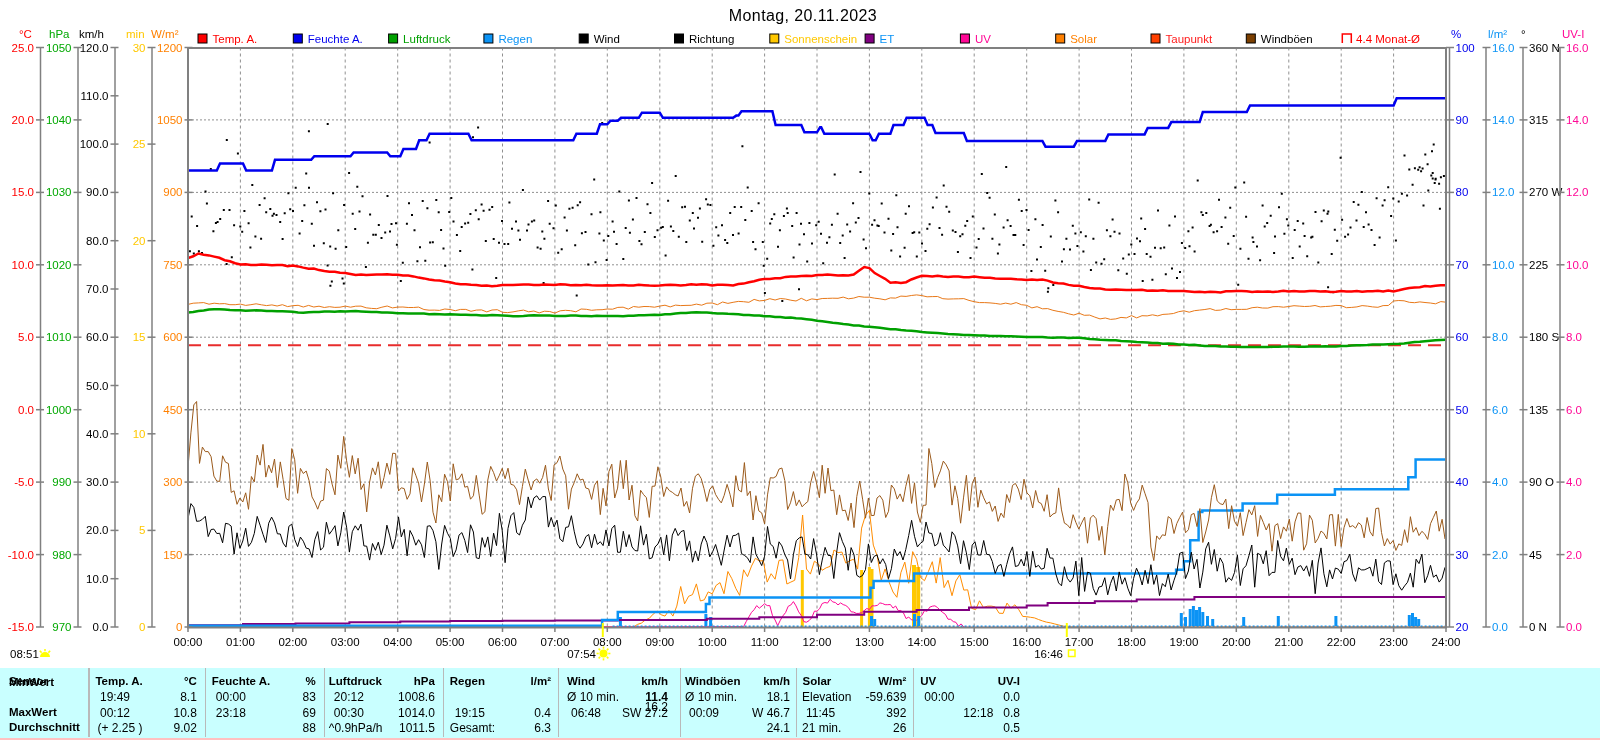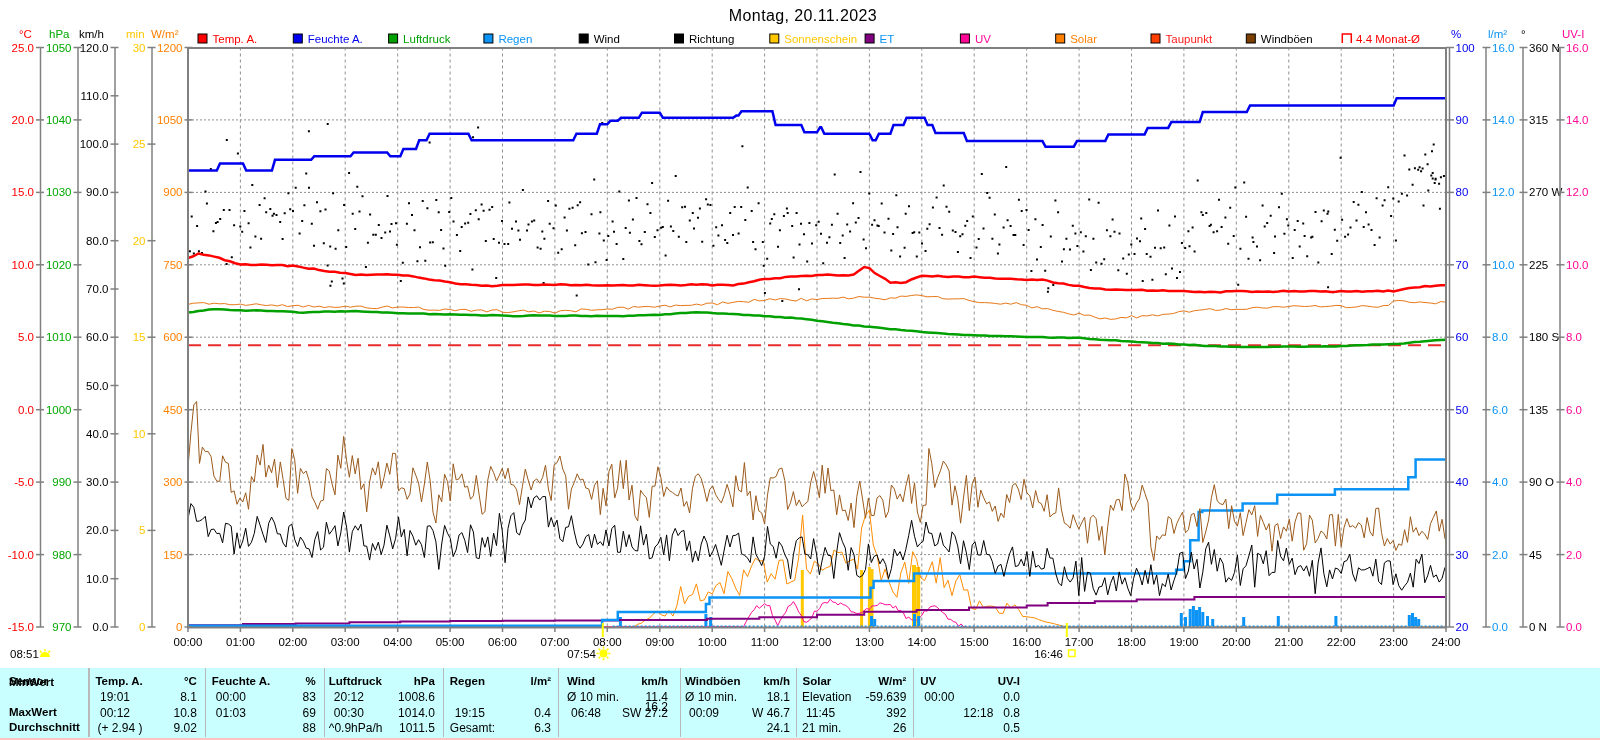--- a/index.html
+++ b/index.html
@@ -423,51 +423,51 @@
 <div style="position:absolute;left:558.0px;top:668px;width:1.2px;height:69px;background:#b9b9b9;"></div>
 <div style="position:absolute;left:679.5px;top:668px;width:1.2px;height:69px;background:#b9b9b9;"></div>
 <div style="position:absolute;left:795.5px;top:668px;width:1.2px;height:69px;background:#b9b9b9;"></div>
 <div style="position:absolute;left:913.3px;top:668px;width:1.2px;height:69px;background:#b9b9b9;"></div>
 <div style="position:absolute;top:674.5px;font-size:12px;color:#000;white-space:nowrap;font-weight:bold;font-size:11.5px;left:9.0px;">Sensor</div>
 <div style="position:absolute;top:676px;font-size:12px;color:#000;white-space:nowrap;font-weight:bold;font-size:11.5px;left:9.0px;">MinWert</div>
 <div style="position:absolute;top:705.5px;font-size:12px;color:#000;white-space:nowrap;font-weight:bold;font-size:11.5px;left:9.0px;">MaxWert</div>
 <div style="position:absolute;top:721.0px;font-size:12px;color:#000;white-space:nowrap;font-weight:bold;font-size:11.5px;left:9.0px;">Durchschnitt</div>
 <div style="position:absolute;top:674.5px;font-size:12px;color:#000;white-space:nowrap;font-weight:bold;font-size:11.5px;left:95.4px;">Temp. A.</div>
 <div style="position:absolute;top:674.5px;font-size:12px;color:#000;white-space:nowrap;font-weight:bold;font-size:11.5px;right:1403.2px;text-align:right;">°C</div>
-<div style="position:absolute;top:690.0px;font-size:12px;color:#000;white-space:nowrap;left:100.0px;">19:01</div>
+<div style="position:absolute;top:690.0px;font-size:12px;color:#000;white-space:nowrap;left:100.0px;">19:49</div>
 <div style="position:absolute;top:690.0px;font-size:12px;color:#000;white-space:nowrap;right:1403.2px;text-align:right;">8.1</div>
 <div style="position:absolute;top:705.5px;font-size:12px;color:#000;white-space:nowrap;left:100.0px;">00:12</div>
 <div style="position:absolute;top:705.5px;font-size:12px;color:#000;white-space:nowrap;right:1403.2px;text-align:right;">10.8</div>
-<div style="position:absolute;top:721.0px;font-size:12px;color:#000;white-space:nowrap;left:97.4px;">(+ 2.94 )</div>
+<div style="position:absolute;top:721.0px;font-size:12px;color:#000;white-space:nowrap;left:97.4px;">(+ 2.25 )</div>
 <div style="position:absolute;top:721.0px;font-size:12px;color:#000;white-space:nowrap;right:1403.2px;text-align:right;">9.02</div>
 <div style="position:absolute;top:674.5px;font-size:12px;color:#000;white-space:nowrap;font-weight:bold;font-size:11.5px;left:211.8px;">Feuchte A.</div>
 <div style="position:absolute;top:674.5px;font-size:12px;color:#000;white-space:nowrap;font-weight:bold;font-size:11.5px;right:1284.2px;text-align:right;">%</div>
 <div style="position:absolute;top:690.0px;font-size:12px;color:#000;white-space:nowrap;left:215.8px;">00:00</div>
 <div style="position:absolute;top:690.0px;font-size:12px;color:#000;white-space:nowrap;right:1284.2px;text-align:right;">83</div>
-<div style="position:absolute;top:705.5px;font-size:12px;color:#000;white-space:nowrap;left:215.8px;">01:03</div>
+<div style="position:absolute;top:705.5px;font-size:12px;color:#000;white-space:nowrap;left:215.8px;">23:18</div>
 <div style="position:absolute;top:705.5px;font-size:12px;color:#000;white-space:nowrap;right:1284.2px;text-align:right;">69</div>
 <div style="position:absolute;top:721.0px;font-size:12px;color:#000;white-space:nowrap;right:1284.2px;text-align:right;">88</div>
 <div style="position:absolute;top:674.5px;font-size:12px;color:#000;white-space:nowrap;font-weight:bold;font-size:11.5px;left:328.8px;">Luftdruck</div>
 <div style="position:absolute;top:674.5px;font-size:12px;color:#000;white-space:nowrap;font-weight:bold;font-size:11.5px;right:1165.2px;text-align:right;">hPa</div>
 <div style="position:absolute;top:690.0px;font-size:12px;color:#000;white-space:nowrap;left:333.8px;">20:12</div>
 <div style="position:absolute;top:690.0px;font-size:12px;color:#000;white-space:nowrap;right:1165.2px;text-align:right;">1008.6</div>
 <div style="position:absolute;top:705.5px;font-size:12px;color:#000;white-space:nowrap;left:333.8px;">00:30</div>
 <div style="position:absolute;top:705.5px;font-size:12px;color:#000;white-space:nowrap;right:1165.2px;text-align:right;">1014.0</div>
 <div style="position:absolute;top:721.0px;font-size:12px;color:#000;white-space:nowrap;left:328.8px;">^0.9hPa/h</div>
 <div style="position:absolute;top:721.0px;font-size:12px;color:#000;white-space:nowrap;right:1165.2px;text-align:right;">1011.5</div>
 <div style="position:absolute;top:674.5px;font-size:12px;color:#000;white-space:nowrap;font-weight:bold;font-size:11.5px;left:449.8px;">Regen</div>
 <div style="position:absolute;top:674.5px;font-size:12px;color:#000;white-space:nowrap;font-weight:bold;font-size:11.5px;right:1049.0px;text-align:right;">l/m²</div>
 <div style="position:absolute;top:705.5px;font-size:12px;color:#000;white-space:nowrap;left:454.8px;">19:15</div>
 <div style="position:absolute;top:705.5px;font-size:12px;color:#000;white-space:nowrap;right:1049.0px;text-align:right;">0.4</div>
 <div style="position:absolute;top:721.0px;font-size:12px;color:#000;white-space:nowrap;left:449.8px;">Gesamt:</div>
 <div style="position:absolute;top:721.0px;font-size:12px;color:#000;white-space:nowrap;right:1049.0px;text-align:right;">6.3</div>
 <div style="position:absolute;top:674.5px;font-size:12px;color:#000;white-space:nowrap;font-weight:bold;font-size:11.5px;left:567.0px;">Wind</div>
 <div style="position:absolute;top:674.5px;font-size:12px;color:#000;white-space:nowrap;font-weight:bold;font-size:11.5px;right:932.0px;text-align:right;">km/h</div>
 <div style="position:absolute;top:690.0px;font-size:12px;color:#000;white-space:nowrap;left:567.0px;">Ø 10 min.</div>
-<div style="position:absolute;top:690.0px;font-size:12px;color:#000;white-space:nowrap;right:932.0px;text-align:right;">11.4</div>
+<div style="position:absolute;top:690.0px;font-size:12px;color:#000;white-space:nowrap;right:932.0px;text-align:right;font-weight:bold;">11.4</div>
 <div style="position:absolute;top:705.5px;font-size:12px;color:#000;white-space:nowrap;left:571.0px;">06:48</div>
 <div style="position:absolute;top:705.5px;font-size:12px;color:#000;white-space:nowrap;right:932.0px;text-align:right;">SW 27.2</div>
 <div style="position:absolute;top:700px;font-size:12px;color:#000;white-space:nowrap;right:932.0px;text-align:right;">16.2</div>
 <div style="position:absolute;top:674.5px;font-size:12px;color:#000;white-space:nowrap;font-weight:bold;font-size:11.5px;left:685.0px;">Windböen</div>
 <div style="position:absolute;top:674.5px;font-size:12px;color:#000;white-space:nowrap;font-weight:bold;font-size:11.5px;right:810.0px;text-align:right;">km/h</div>
 <div style="position:absolute;top:690.0px;font-size:12px;color:#000;white-space:nowrap;left:685.0px;">Ø 10 min.</div>
 <div style="position:absolute;top:690.0px;font-size:12px;color:#000;white-space:nowrap;right:810.0px;text-align:right;">18.1</div>
 <div style="position:absolute;top:705.5px;font-size:12px;color:#000;white-space:nowrap;left:689.0px;">00:09</div>
 <div style="position:absolute;top:705.5px;font-size:12px;color:#000;white-space:nowrap;right:810.0px;text-align:right;">W 46.7</div>
 <div style="position:absolute;top:721.0px;font-size:12px;color:#000;white-space:nowrap;right:810.0px;text-align:left;">24.1</div>

